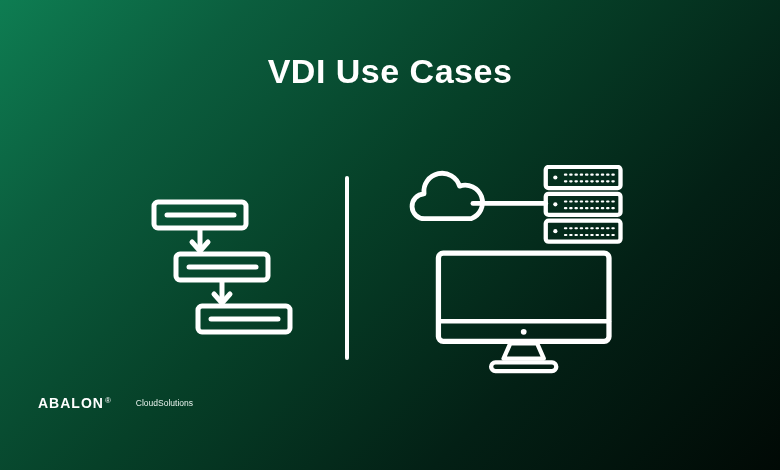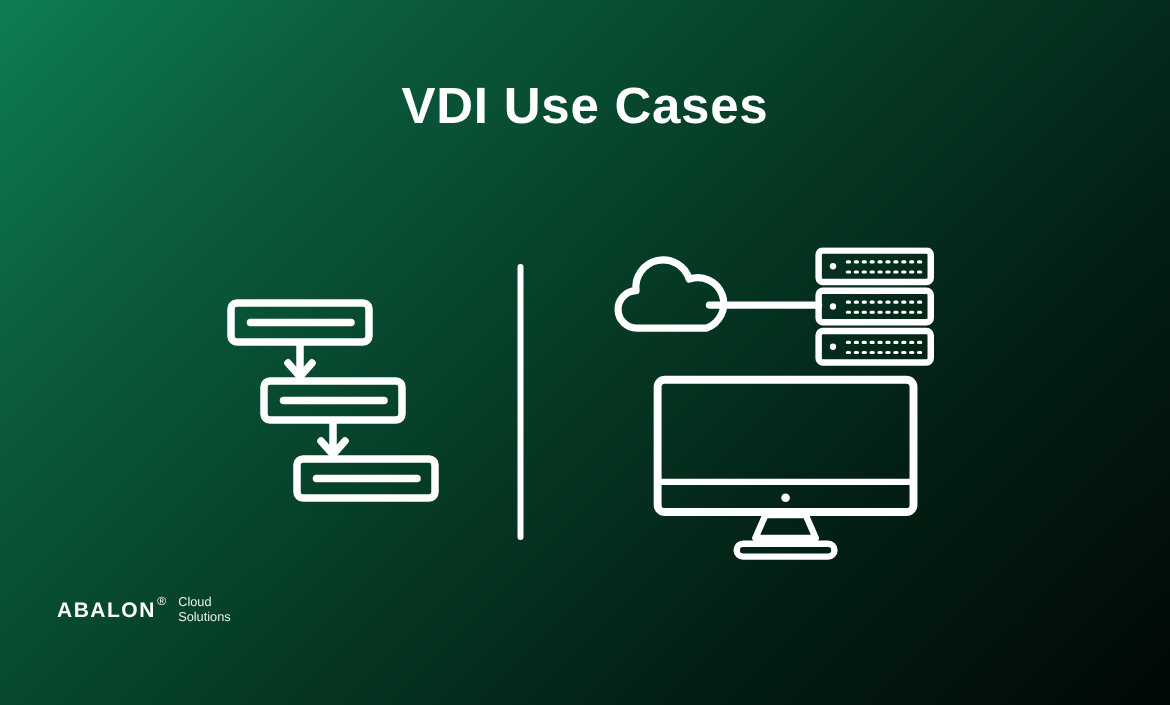--- a/index.html
+++ b/index.html
@@ -74,25 +74,25 @@
     line-height: 1;
   }
   .logo-reg {
     font-size: 8px;
     line-height: 1;
     align-self: flex-start;
     margin: 1px 2px 0 1px;
   }
   .logo-tagline {
     display: flex;
-    flex-direction: column;
+    flex-direction: row;
     font-size: 8.5px;
     font-weight: 400;
     line-height: 1.2;
-    margin-left: 6px;
+    margin-left: 23px;
     color: #e8f2ed;
   }
   svg .stroke {
     fill: none;
     stroke: #ffffff;
     stroke-linecap: round;
     stroke-linejoin: round;
   }
   svg .fill {
     fill: #ffffff;

